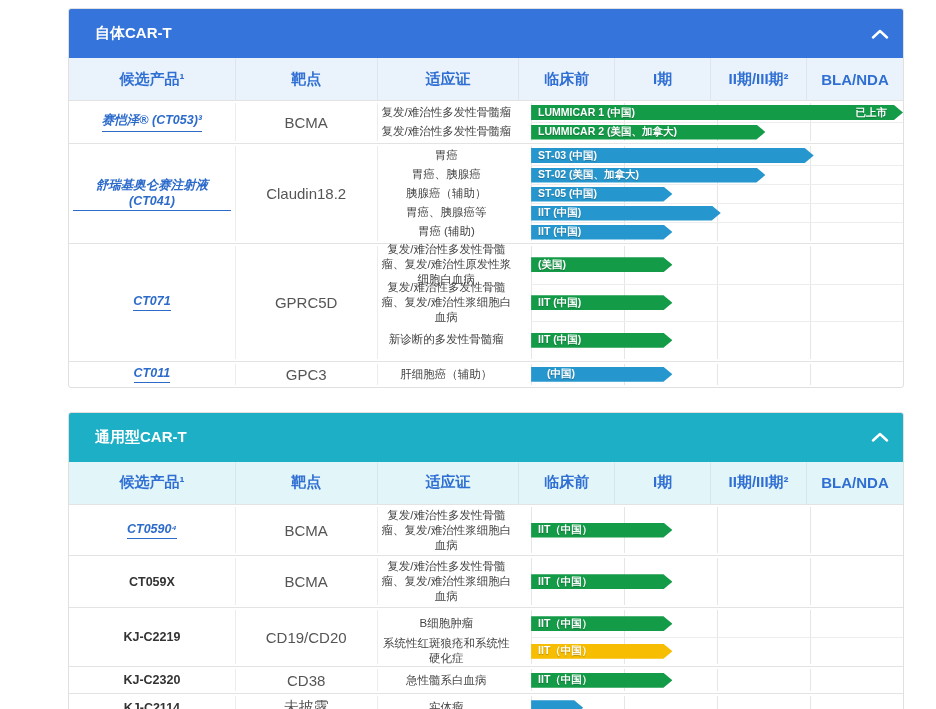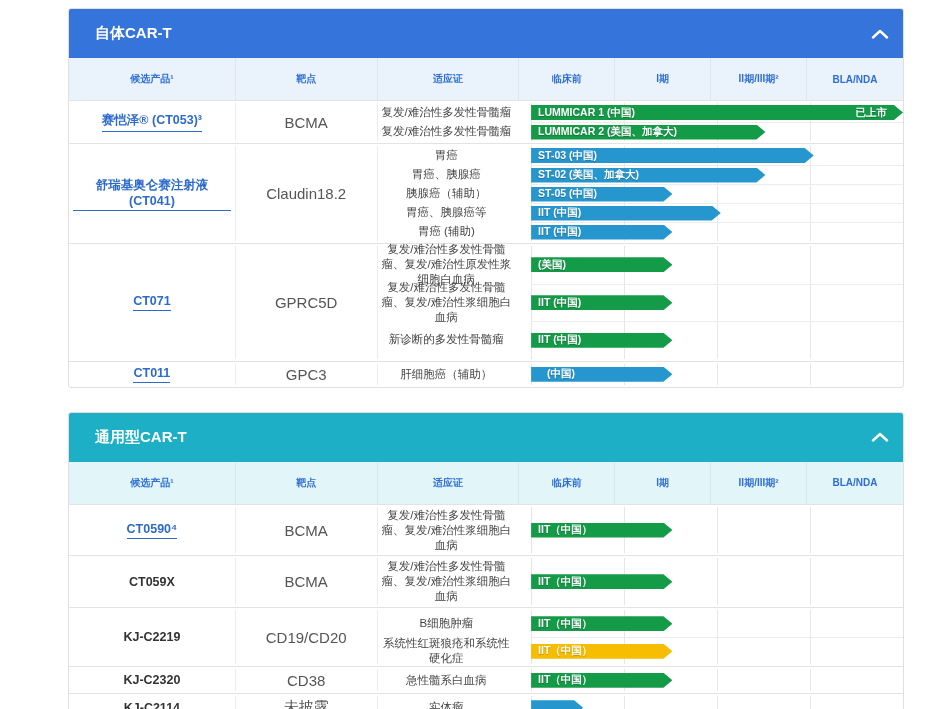--- a/index.html
+++ b/index.html
@@ -21,21 +21,21 @@
   .table-title {
     height: 49px;
     display:flex; align-items:center; justify-content:space-between;
     padding: 0 14px 0 26px;
     color:#fff; font-size:15px; font-weight:bold;
     border-radius: 2px 2px 0 0;
     cursor:pointer;
   }
   .colhead {
     display:flex; height:42px; align-items:stretch;
-    font-size:10px; font-weight:bold;
+    font-size:15px; font-weight:bold;
   }
   .colhead .cell {
     display:flex; align-items:center; justify-content:center;
     text-align:center;
     border-right:1px solid rgba(0,0,0,0.05);
   }
   .colhead .cell:last-child { border-right:none; }
   .c-product { width:20%; }
   .c-target  { width:17%; }
   .c-ind     { width:17%; }
@@ -49,20 +49,21 @@
   .cell-product {
     width:20%; display:flex; align-items:center; justify-content:center;
     text-align:center; padding:2px 4px;
     border-right:1px solid #ececec;
     font-size:12.5px; font-weight:bold;
   }
   .cell-product a.plink {
     color:#2d6bcb; text-decoration:none;
     border-bottom:1px solid #2d6bcb; padding-bottom:2px;
     font-weight:bold;
+    font-style:italic;
   }
   .cell-product span { color:#333; }
   .cell-target {
     width:17%; display:flex; align-items:center; justify-content:center;
     text-align:center; padding:2px 4px;
     border-right:1px solid #ececec;
     font-size:15px; color:#555;
   }
   .entries { width:63%; display:flex; flex-direction:column; justify-content:center; }
   .entry { display:flex; align-items:stretch; flex:1;gap:16px; }

